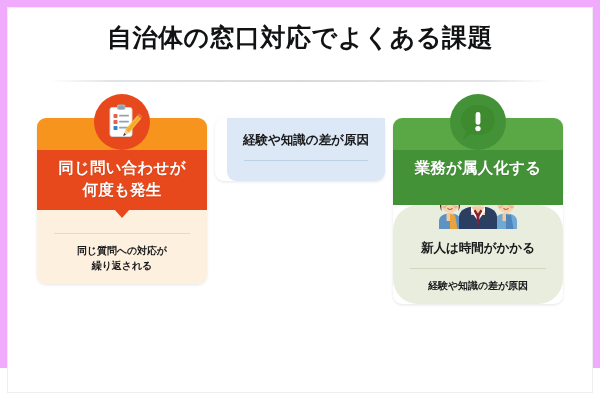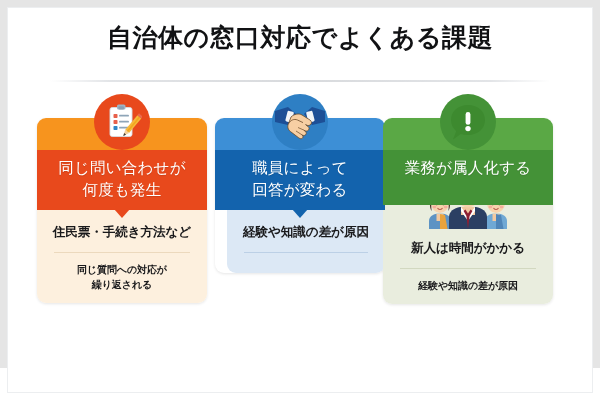--- a/index.html
+++ b/index.html
@@ -10,21 +10,21 @@
   body {
     width: 600px;
     height: 400px;
     font-family: "Liberation Sans", "DejaVu Sans", sans-serif;
     overflow: hidden;
   }
   .slide {
     position: relative;
     width: 600px;
     height: 368px;
-    background: #e5e5e5;
+    background: #f0abfc;
     box-sizing: border-box;
   }
   .outer-frame {
     position: absolute;
     left: 7px;
     top: 7px;
     width: 586px;
     height: 386px;
     background: #ffffff;
     border: 1px solid #eceef0;
@@ -68,40 +68,40 @@
     position: absolute;
     top: 22px;
     width: 170px;
     border-radius: 9px;
     box-sizing: border-box;
     overflow: visible;
     box-shadow: 0 1px 3px rgba(0,0,0,0.10);
   }
   .card-1 { left: 37px; }
   .card-2 { left: 215px; }
-  .card-3 { left: 383px; }
+  .card-3 { left: 393px; }
 
   .card-head {
     position: relative;
     border-radius: 9px 9px 0 0;
     overflow: visible;
     z-index: 2;
   }
   .head-top {
     height: 32px;
     border-radius: 9px 9px 0 0;
   }
   .head-band {
     position: relative;
     padding: 7px 4px 9px 4px;
     text-align: center;
   }
   .head-band .head-text {
     font-size: 15.5px;
-    font-weight: normal;
+    font-weight: bold;
     color: #ffffff;
     line-height: 1.42;
     letter-spacing: 0.2px;
     text-shadow: 0 1px 1px rgba(0,0,0,0.13);
     white-space: pre-line;
   }
   .head-arrow {
     position: absolute;
     left: 50%;
     bottom: -8px;
@@ -176,21 +176,21 @@
     position: absolute;
     left: 50%;
     margin-left: -47px;
     top: -30px;
     width: 94px;
     height: 54px;
     z-index: 6;
   }
 
   
-  .card-3 .card-body { overflow: visible; }
+  .card-3 .card-body { overflow: visible; border-radius: 25px; }
 </style>
 </head>
 <body>
 
 <div class="slide">
   <div class="outer-frame"></div>
 
   <div class="title-area">
     <div class="page-title">自治体の窓口対応でよくある課題</div>
   </div>
@@ -221,51 +221,27 @@
           </svg>
         </div>
         <div class="head-top"></div>
         <div class="head-band">
           <div class="head-text">同じ問い合わせが
 何度も発生</div>
           <div class="head-arrow"></div>
         </div>
       </div>
       <div class="card-body">
-        <div class="body-line subtitle">住民票・手続き方法など</div>
         <div class="body-divider"></div>
         <div class="body-line">同じ質問への対応が
 繰り返される</div>
       </div>
     </div>
 
     <div class="card card-2">
-      <div class="card-head">
-        <div class="icon-badge icon-badge-2">
-          <svg width="52" height="40" viewBox="0 0 52 40" aria-hidden="true">
-            <path d="M1 9 L14 5 L22 12 L14 23 L1 20 Z" fill="#1d4f96"></path>
-            <path d="M51 9 L38 5 L30 12 L38 23 L51 20 Z" fill="#1d4f96"></path>
-            <rect x="12.5" y="9" width="6.5" height="11" rx="1.4" fill="#f2f5f8" transform="rotate(14 15 14)"></rect>
-            <rect x="33" y="9" width="6.5" height="11" rx="1.4" fill="#f2f5f8" transform="rotate(-14 37 14)"></rect>
-            <path d="M17 15 C20 12, 25 11, 28 13 L36 18 C38 19.4, 38 22, 36 23 C34.5 24, 33 23.5, 31.6 22.6
-                     L34 24.5 C35.6 25.7, 35.4 28, 33.6 28.8 C32.2 29.4, 31 28.9, 29.8 28.1
-                     L31.4 29.5 C32.8 30.6, 32.5 32.7, 30.8 33.3 C29.6 33.8, 28.6 33.3, 27.6 32.6
-                     L28.4 33.4 C29.5 34.4, 29.1 36.2, 27.6 36.6 C26.4 36.9, 25.5 36.4, 24.3 35.5
-                     L16.5 29.6 C14 27.8, 13 24.5, 14.6 21.5 Z" fill="#f7cfa3" stroke="#6b4a28" stroke-width="0.8" stroke-linejoin="round"></path>
-            <path d="M14.6 21.5 C16.5 18.2, 20 16.5, 23.5 18 L29 20.6" fill="none" stroke="#6b4a28" stroke-width="0.8"></path>
-            <path d="M24 25.5 L29.8 28.1 M22 29 L27.6 32.6" fill="none" stroke="#6b4a28" stroke-width="0.7"></path>
-          </svg>
-        </div>
-        <div class="head-top"></div>
-        <div class="head-band">
-          <div class="head-text">職員によって
-回答が変わる</div>
-          <div class="head-arrow"></div>
-        </div>
-      </div>
       <div class="card-body">
         <div class="body-line subtitle">経験や知識の差が原因</div>
         <div class="body-divider"></div>
       </div>
     </div>
 
     <div class="card card-3">
       <div class="card-head">
         <div class="icon-badge icon-badge-3">
           <svg width="42" height="42" viewBox="0 0 42 42" aria-hidden="true">

